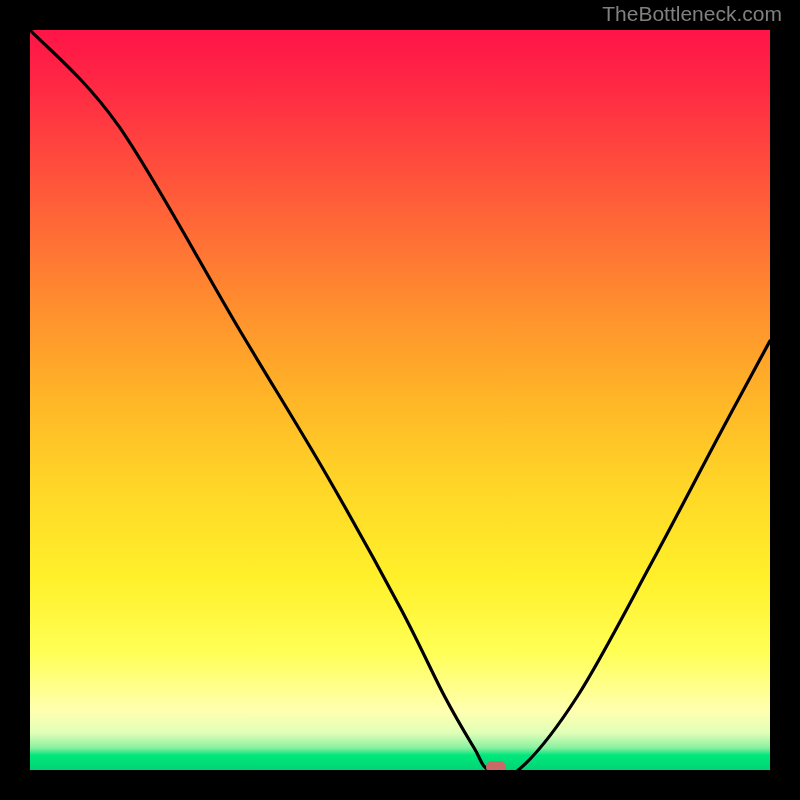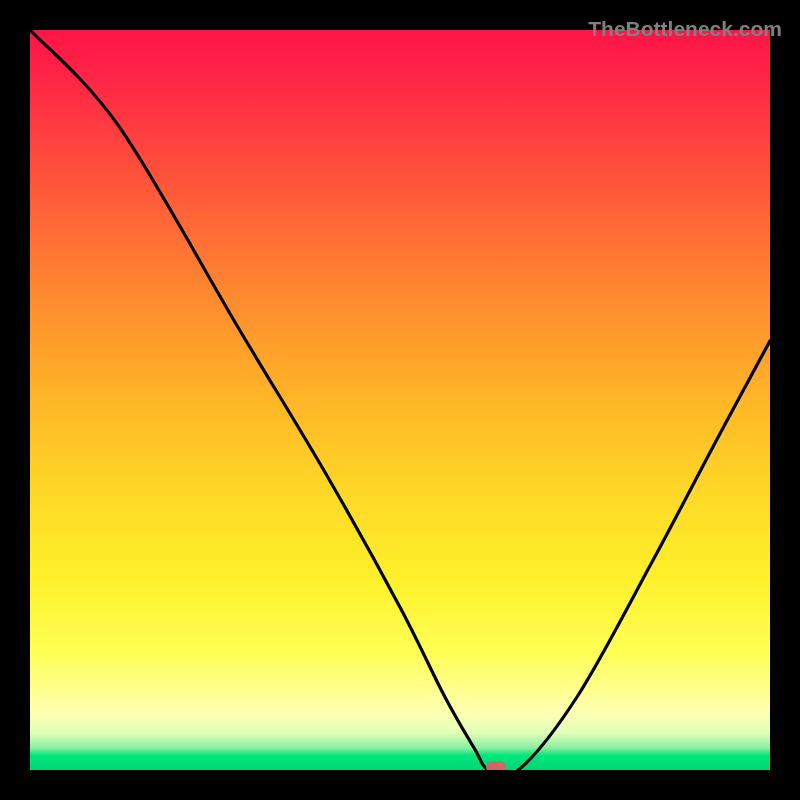--- a/index.html
+++ b/index.html
@@ -10,23 +10,22 @@
     position: relative;
     font-family: Arial, Helvetica, sans-serif;
     overflow: hidden;
   }
   .attribution {
     position: absolute;
     top: 2px;
     right: 18px;
     color: #808080;
     font-size: 21px;
-    font-weight: 700;
+    font-weight: 400;
     z-index: 10;
-    margin-top: 15px;
   }
   .plot-area {
     position: absolute;
     left: 30px;
     top: 30px;
     width: 740px;
     height: 740px;
     overflow: hidden;
   }
   .gradient-bg {

